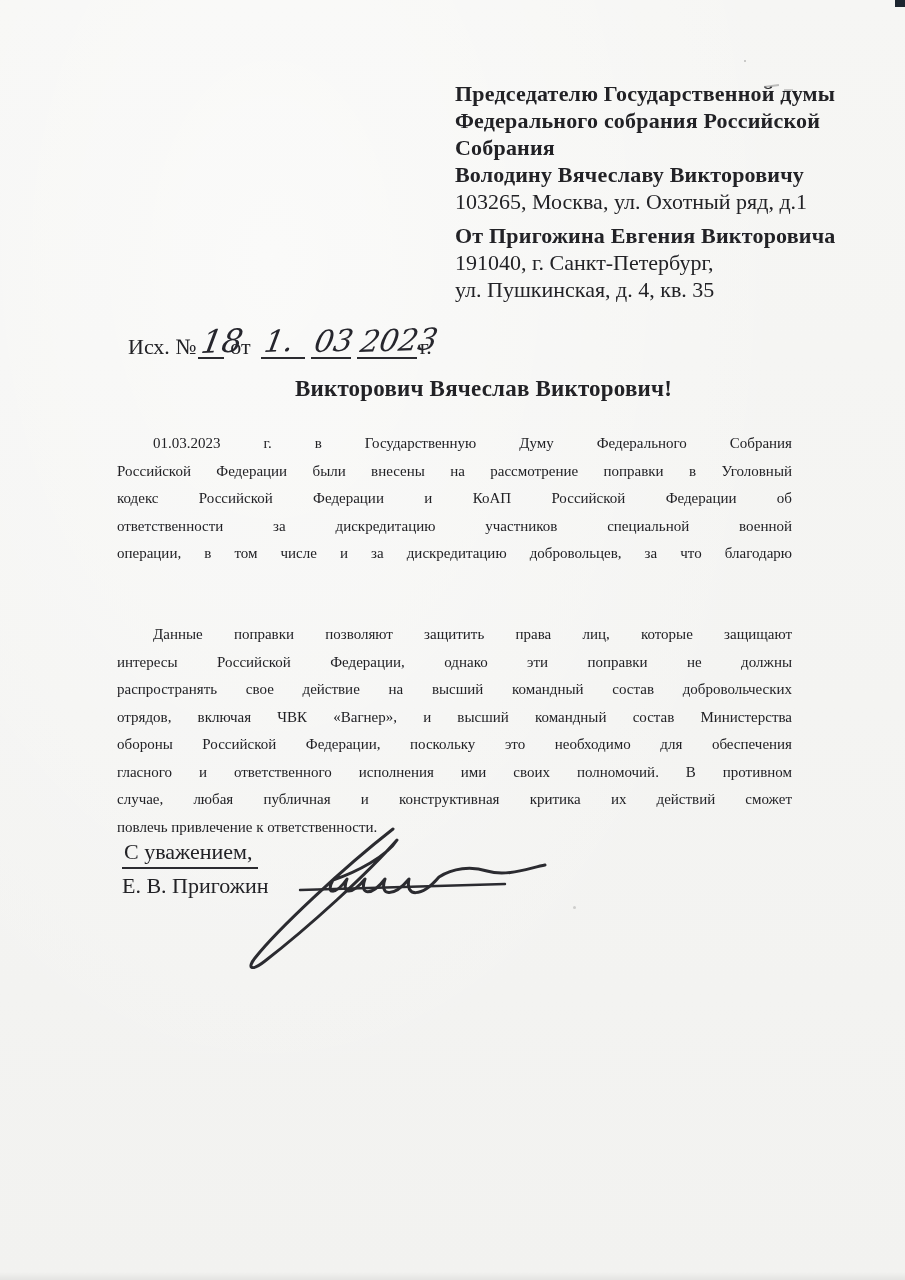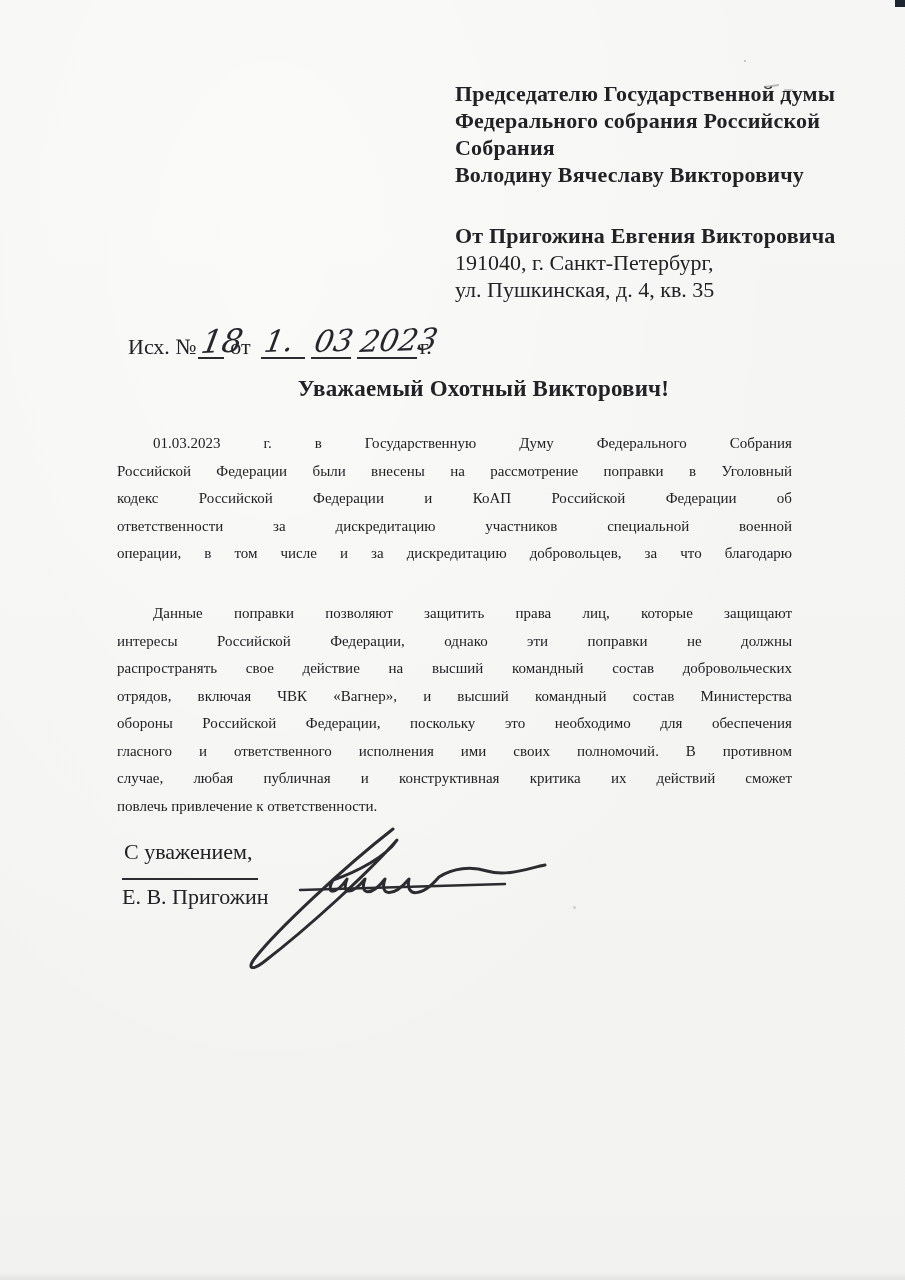--- a/index.html
+++ b/index.html
@@ -45,31 +45,31 @@
   .hw.big{font-size:32px;}
   
   .salutation{
     position:absolute;left:117px;top:376px;width:675px;
     padding-left:58px;box-sizing:border-box;
     text-align:center;font-weight:700;font-size:23px;letter-spacing:.2px;
   }
   
   .para{position:absolute;left:117px;width:675px;font-size:15px;}
   .para1{top:430px;}
-  .para2{top:600px;}
+  .para2{top:621px;}
   .jline{
     height:27.5px;line-height:27.5px;
     text-align:justify;text-align-last:justify;
     white-space:nowrap;overflow:visible;
   }
   .jline.first{text-indent:36px;}
   .jline.last{text-align-last:left;}
   
   .closing{position:absolute;left:122px;top:838px;font-size:22px;line-height:28px;}
-  .closing .regards{display:inline-block;border-bottom:2px solid #2b2b30;padding:0 6px 12px 2px;text-align:right;}
+  .closing .regards{display:inline-block;border-bottom:2px solid #2b2b30;padding:0 6px 1px 2px;text-align:right;}
   .closing .name{display:block;margin-top:3px;}
   .sig-svg{position:absolute;left:225px;top:818px;z-index:3;}
   
   .corner-tick{position:absolute;right:0;top:0;width:10px;height:7px;background:#1d2530;}
   .speck{position:absolute;background:#8a8a8a;opacity:.55;}
   .speck.s1{left:764px;top:85px;width:15px;height:2px;transform:rotate(-8deg);}
   .speck.s2{left:784px;top:89px;width:9px;height:2px;opacity:.4;}
   .speck.s3{left:744px;top:60px;width:2px;height:2px;border-radius:50%;}
   .speck.s4{left:573px;top:906px;width:3px;height:3px;border-radius:50%;opacity:.35;}
   .bottom-shade{
@@ -80,33 +80,34 @@
 </head>
 <body>
 
 <div class="page">
 
   <div class="addr-block recipient">
     <div class="b">Председателю Государственной думы</div>
     <div class="b">Федерального собрания Российской</div>
     <div class="b">Собрания</div>
     <div class="b">Володину Вячеславу Викторовичу</div>
+    <div>103265, Москва, ул. Охотный ряд, д.1</div>
   </div>
 
   <div class="addr-block sender">
     <div class="b">От Пригожина Евгения Викторовича</div>
     <div>191040, г. Санкт-Петербург,</div>
     <div>ул. Пушкинская, д. 4, кв. 35</div>
   </div>
 
   <div class="ref-line">
     <span class="t">Исх. №</span><span class="slot" style="width:26px;margin-left:2px;"><span class="hw big">18</span></span><span class="t" style="margin-left:6px;">от</span><span class="slot" style="width:44px;margin-left:10px;"><span class="hw">1.</span></span><span class="slot" style="width:40px;margin-left:6px;"><span class="hw">03</span></span><span class="slot" style="width:60px;margin-left:6px;"><span class="hw">2023</span></span><span class="t" style="margin-left:3px;">г.</span>
   </div>
 
-  <div class="salutation">Уважаемый Охотный Викторович!</div>
+  <div class="salutation">Викторович Вячеслав Викторович!</div>
 
   <div class="para para1">
     <div class="jline first">01.03.2023 г. в Государственную Думу Федерального Собрания</div>
     <div class="jline">Российской Федерации были внесены на рассмотрение поправки в Уголовный</div>
     <div class="jline">кодекс Российской Федерации и КоАП Российской Федерации об</div>
     <div class="jline">ответственности за дискредитацию участников специальной военной</div>
     <div class="jline">операции, в том числе и за дискредитацию добровольцев, за что благодарю</div>
   </div>
 
   <div class="para para2">

